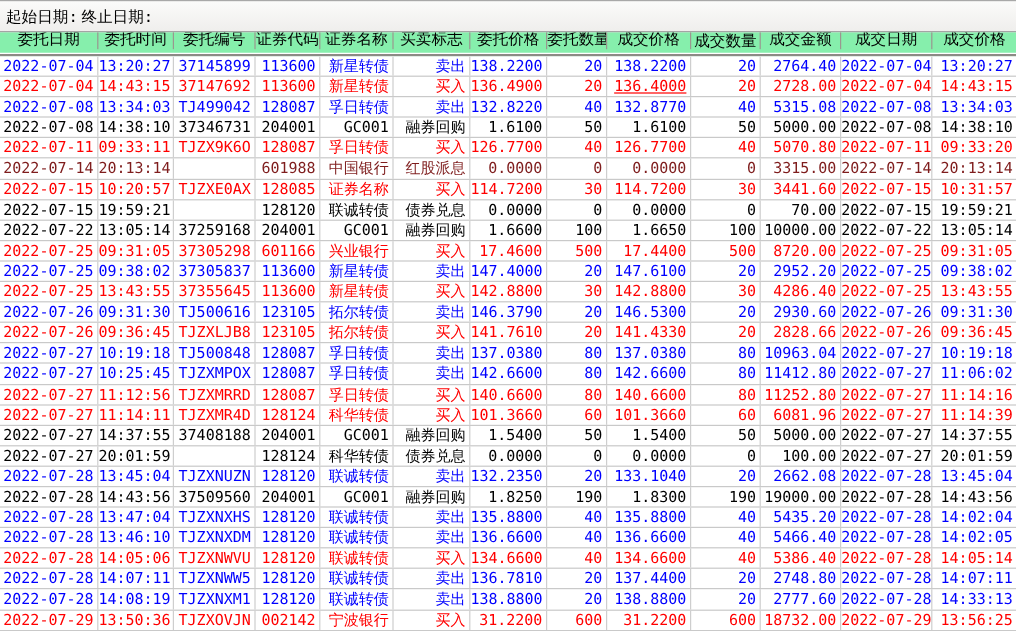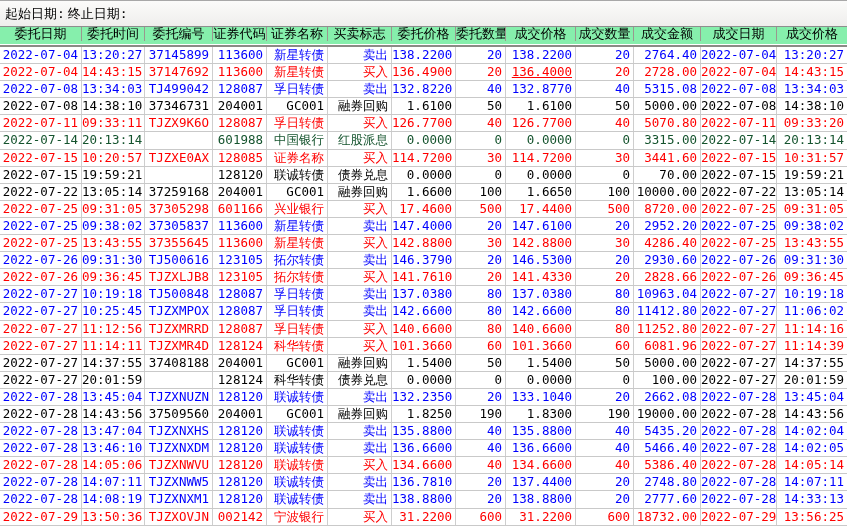--- a/index.html
+++ b/index.html
@@ -178,21 +178,21 @@
         <div class="cell" style="width: 61px;">孚日转债</div>
         <div class="cell" style="width: 64px;">买入</div>
         <div class="cell" style="width: 64px;">126.7700</div>
         <div class="cell" style="width: 50px;">40</div>
         <div class="cell" style="width: 70px;">126.7700</div>
         <div class="cell" style="width: 58px;">40</div>
         <div class="cell" style="width: 67px;">5070.80</div>
         <div class="cell" style="width: 76px;">2022-07-11</div>
         <div class="cell" style="width: 70px;">09:33:20</div>
       </div>
-      <div class="row" style="color: #14532d; align-items: flex-end;">
+      <div class="row" style="color: #7f1d1d; align-items: flex-end;">
         <div class="cell" style="width: 82px;">2022-07-14</div>
         <div class="cell" style="width: 63px;">20:13:14</div>
         <div class="cell" style="width: 68px;"></div>
         <div class="cell" style="width: 54px;">601988</div>
         <div class="cell" style="width: 61px;">中国银行</div>
         <div class="cell" style="width: 64px;">红股派息</div>
         <div class="cell" style="width: 64px;">0.0000</div>
         <div class="cell" style="width: 50px;">0</div>
         <div class="cell" style="width: 70px;">0.0000</div>
         <div class="cell" style="width: 58px;">0</div>

